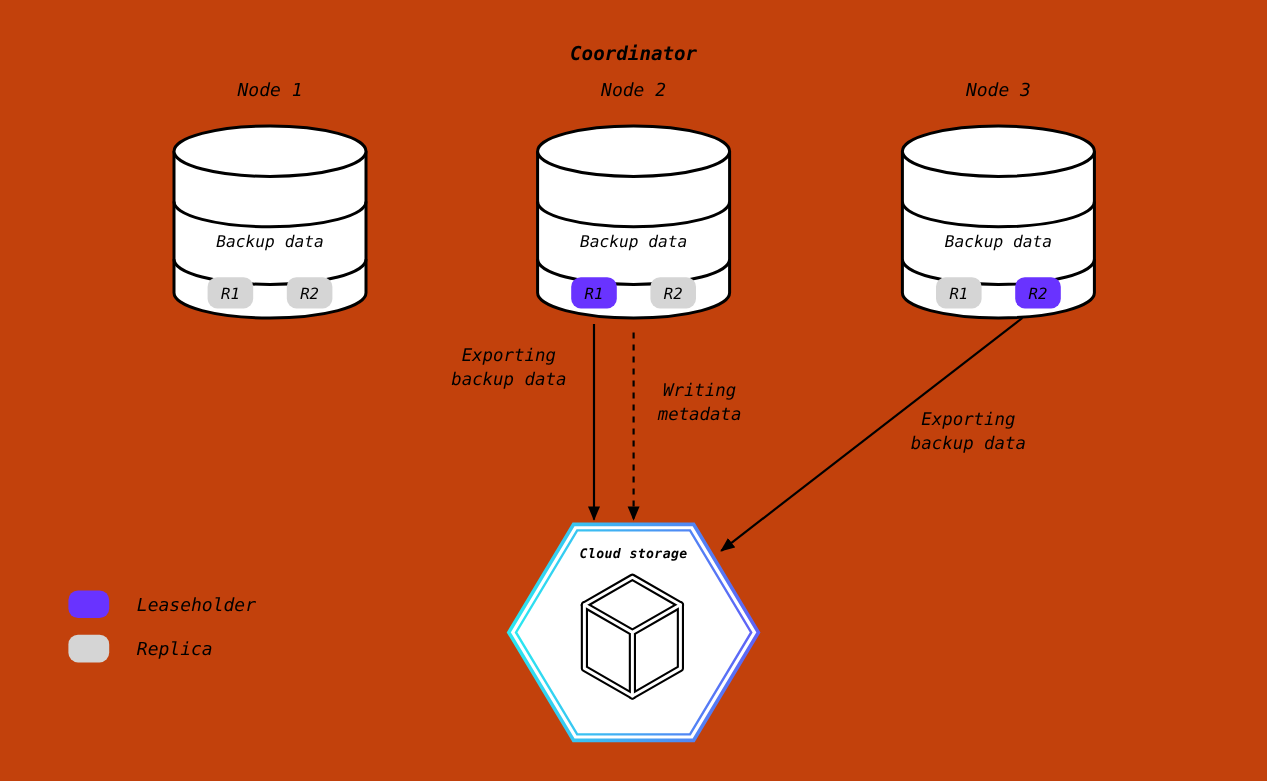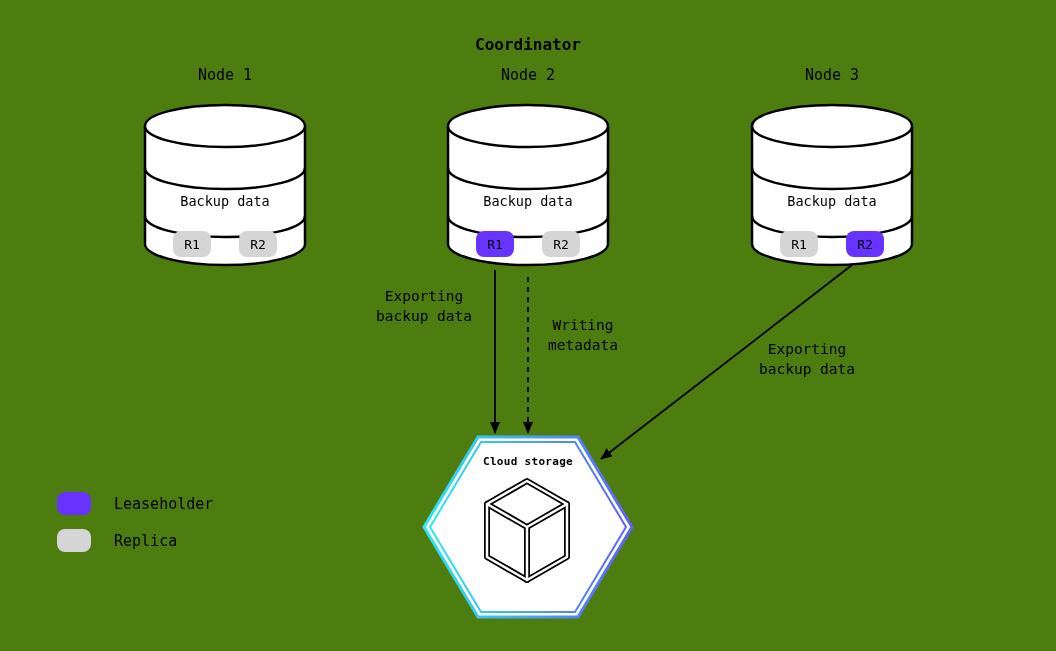--- a/index.html
+++ b/index.html
@@ -1,16 +1,16 @@
 <!DOCTYPE html>
 <html><head>
 <meta charset="utf-8">
 <style>
   html,body{margin:0;padding:0;background:#fff;}
-  .canvas{width:1056px;height:651px;position:relative;background:#4d7c0f;overflow:hidden;}
+  .canvas{width:1056px;height:651px;position:relative;background:#c2410c;overflow:hidden;font-style:italic;}
   svg text{font-family:"DejaVu Sans Mono","Liberation Mono",monospace;fill:#000;}
   .title-label{font-size:16px;font-weight:bold;text-anchor:middle;}
   .node-label{font-size:15px;text-anchor:middle;}
   .body-label{font-size:13.5px;text-anchor:middle;}
   .badge-label{font-size:13px;text-anchor:middle;}
   .arrow-label{font-size:14.5px;text-anchor:middle;}
   .cloud-label{font-size:11px;font-weight:bold;text-anchor:middle;letter-spacing:.3px;}
   .legend-label{font-size:15px;}
   .cyl{fill:#fff;stroke:#000;stroke-width:2.5;}
   .arc{fill:none;stroke:#000;stroke-width:2.5;}

